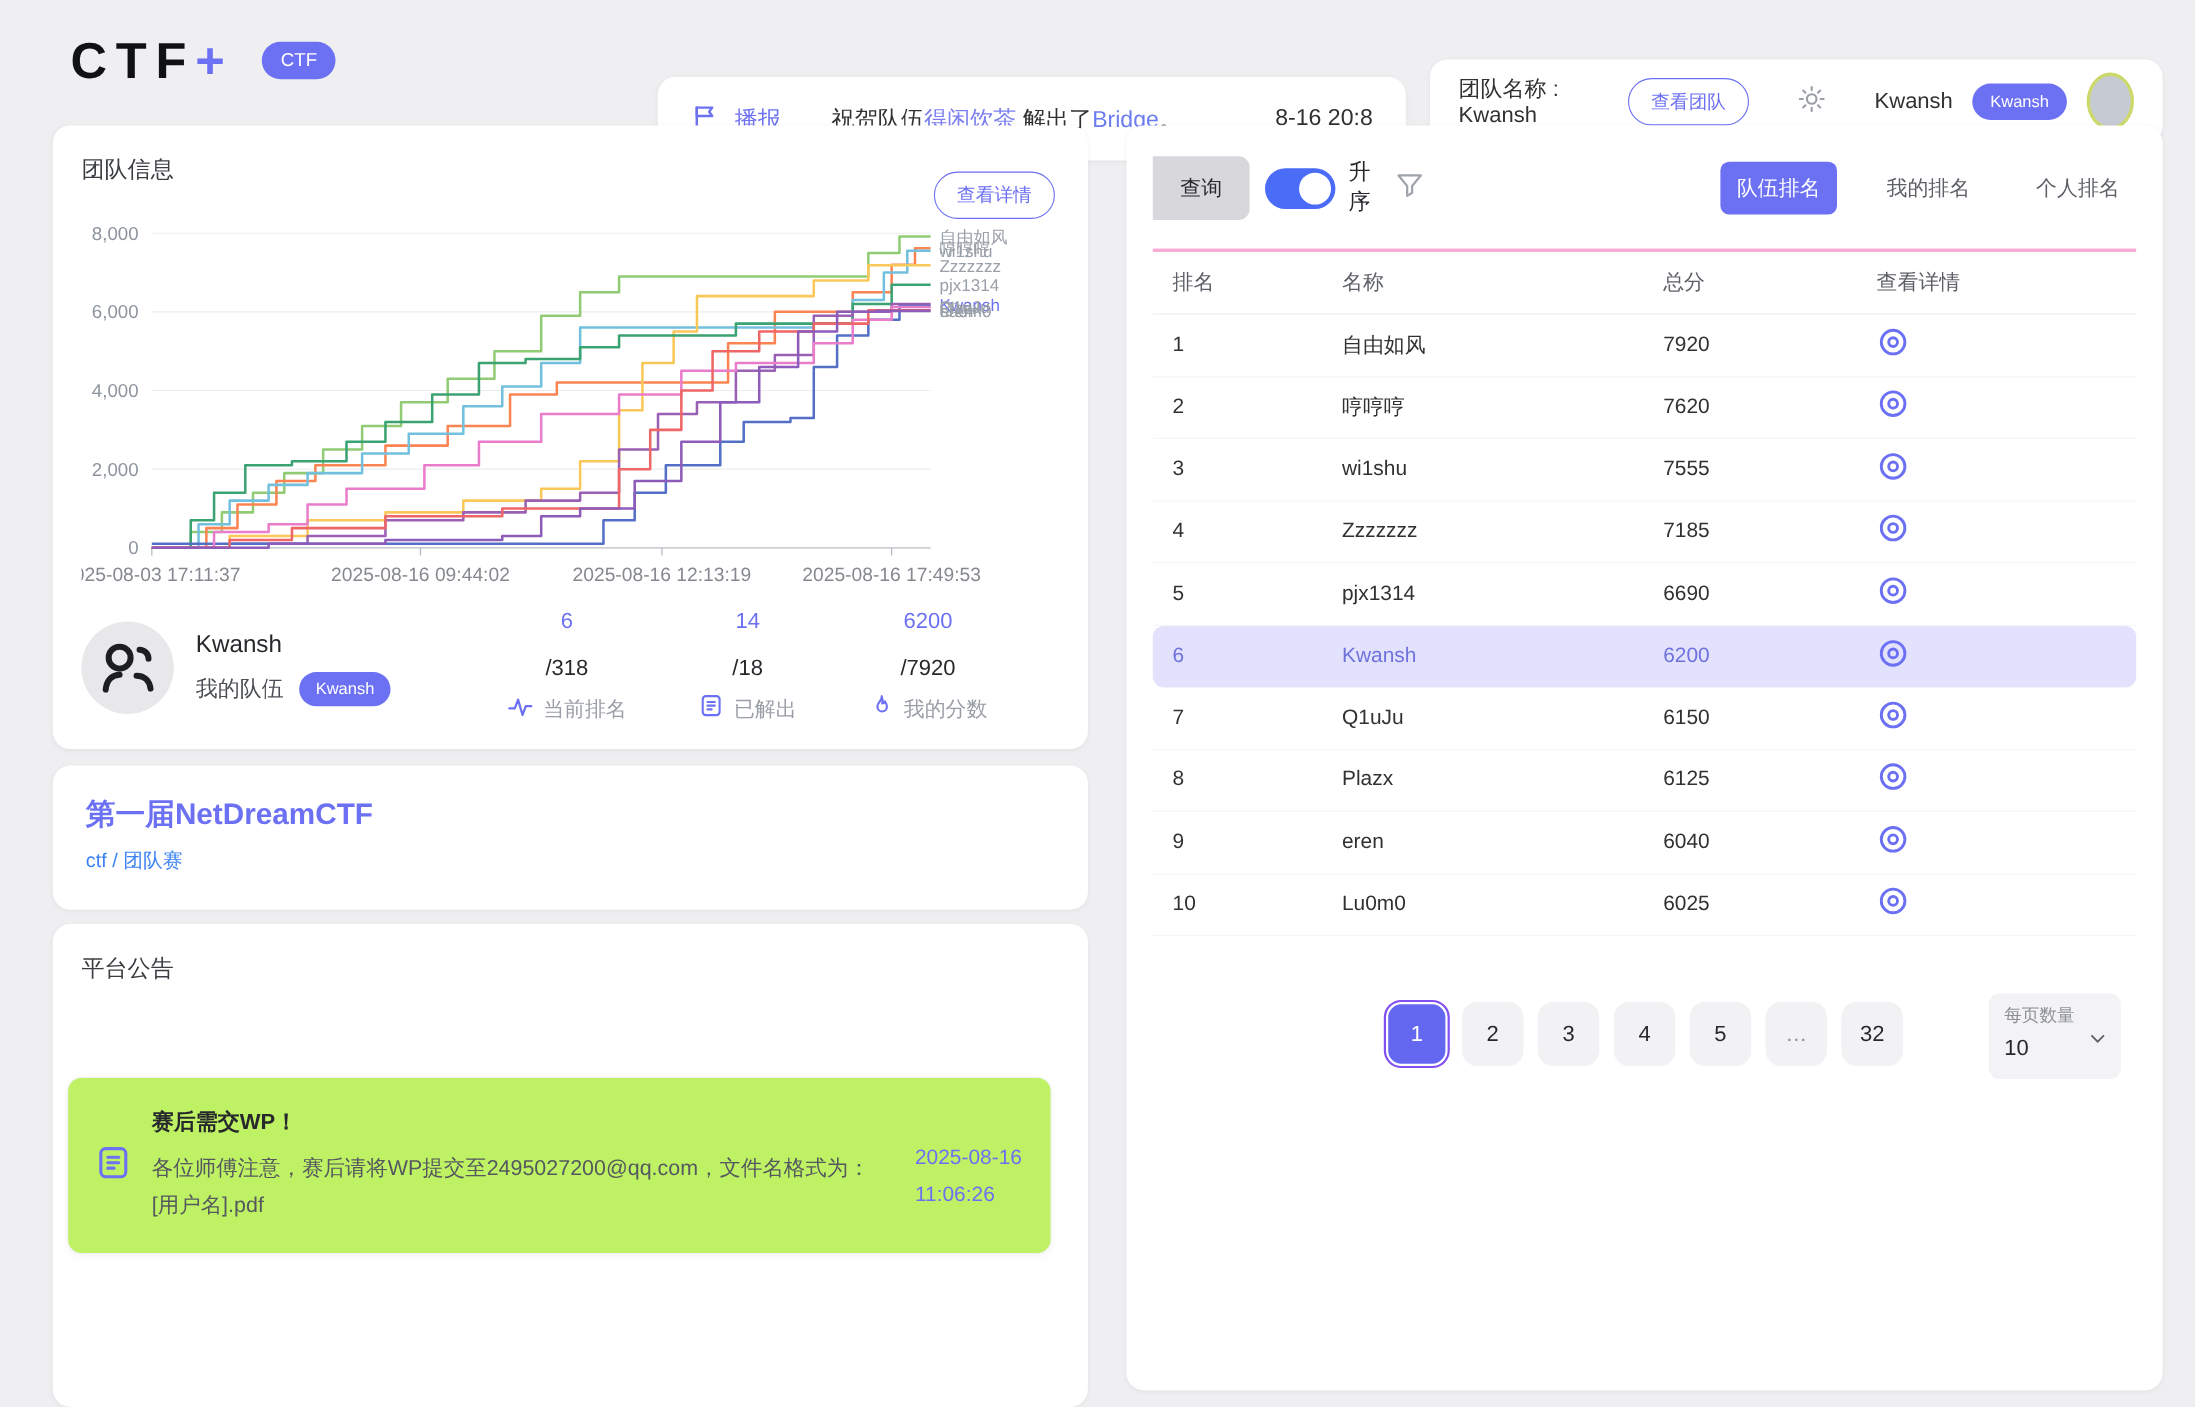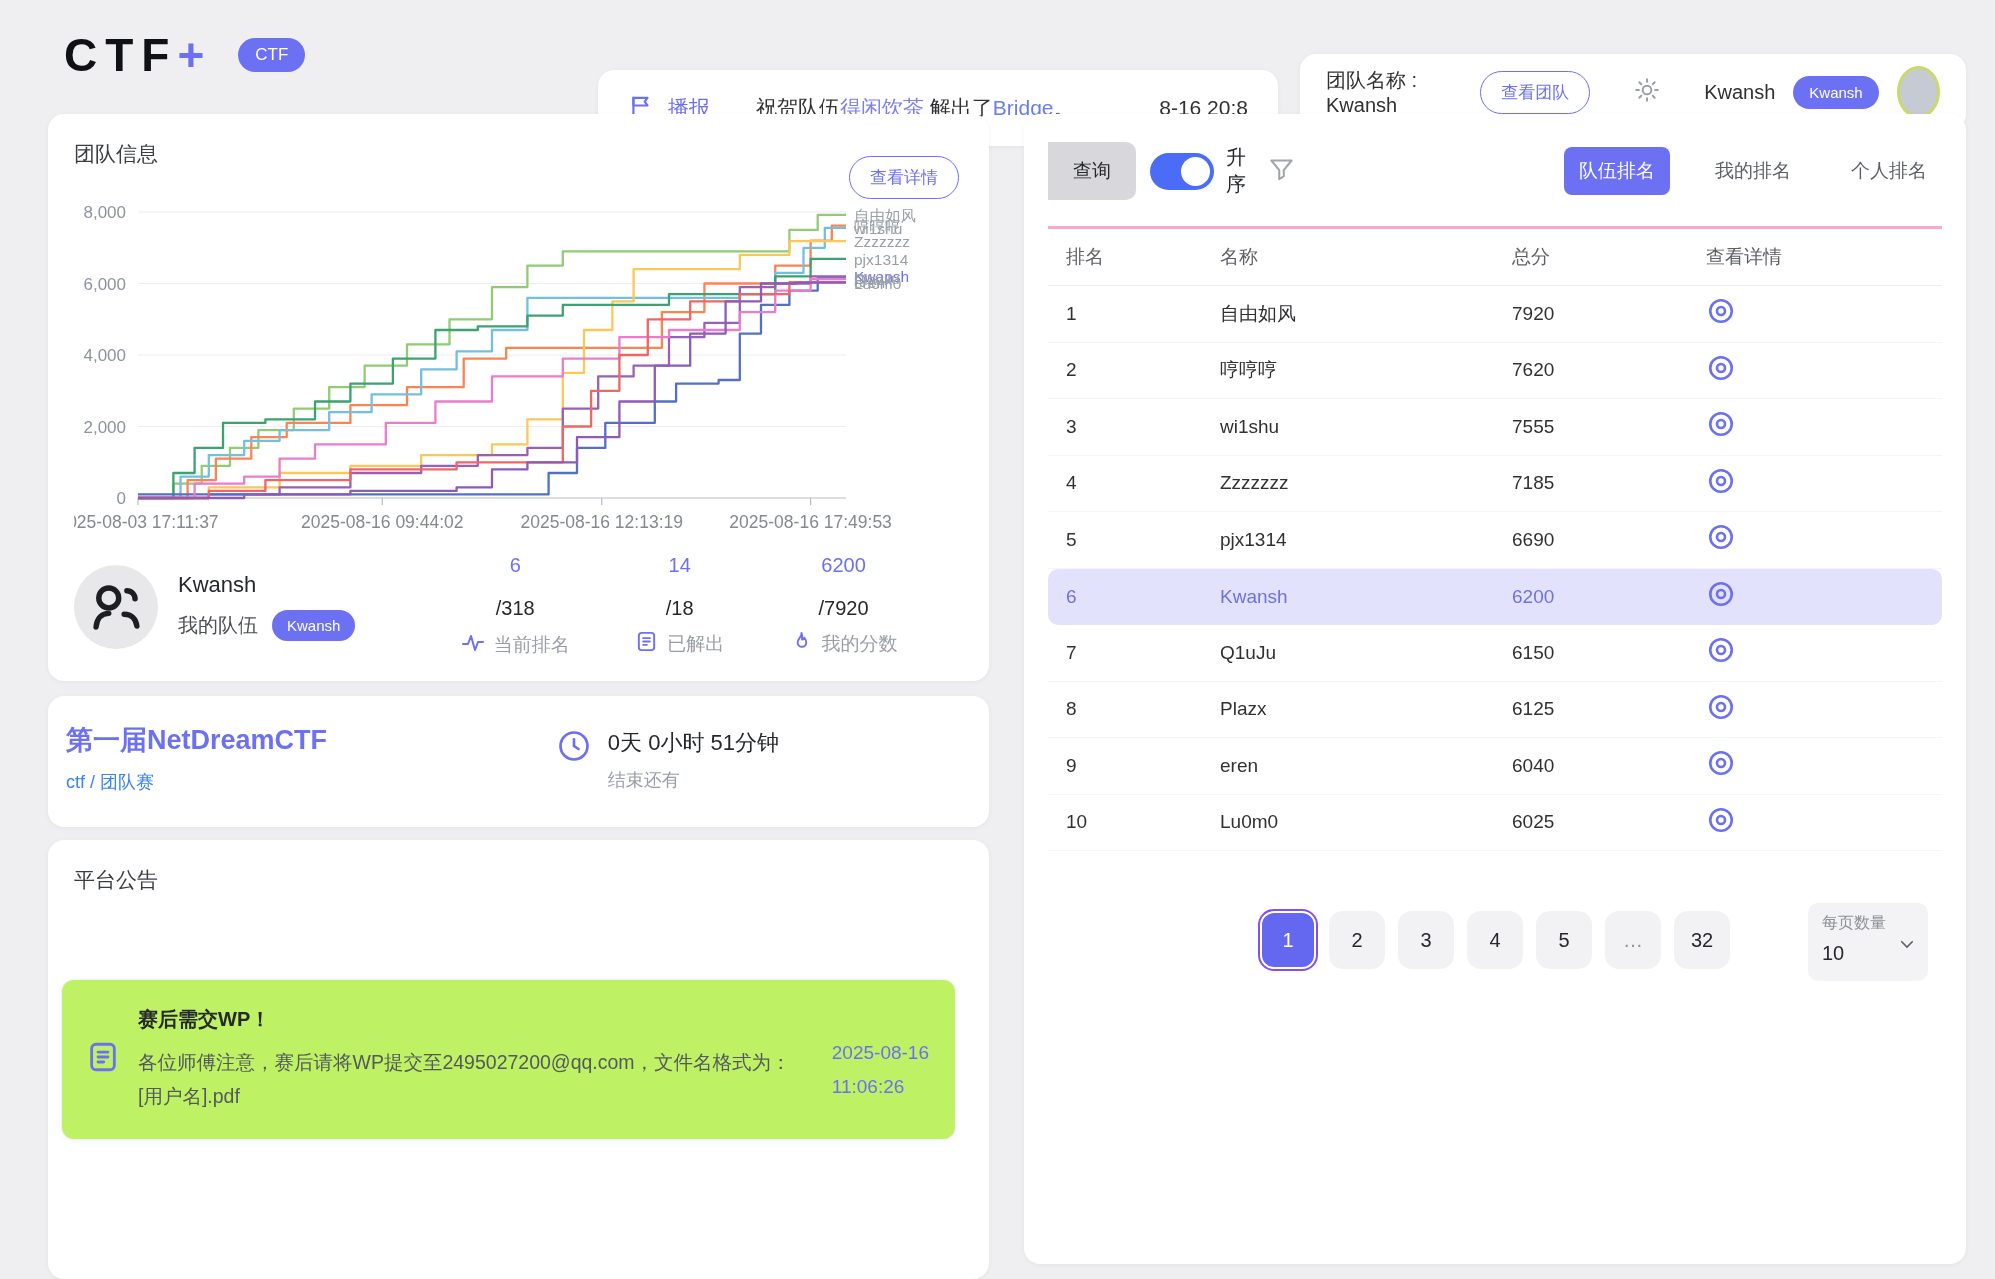--- a/index.html
+++ b/index.html
@@ -41,21 +41,21 @@
   .team-name { font-size:22px; color:#26282c; }
   .myteam-line { margin-top:12px; display:flex; align-items:center; gap:14px; font-size:20px; color:#4c4f55; }
   .myteam-badge { font-size:15px; padding:7px 15px; }
   .stats { flex:1; display:flex; justify-content:space-evenly; margin-left:40px; }
   .stat { text-align:center; }
   .stat-value { color:#6c70f2; font-size:20px; }
   .stat-total { color:#26282c; font-size:20px; margin-top:20px; }
   .stat-label { margin-top:10px; display:flex; align-items:center; gap:9px; color:#9a9ea6; font-size:19px; }
 
   
-  .event-card { left:48px; top:696px; width:941px; height:131px; padding:26px 18px; }
+  .event-card { left:48px; top:696px; width:941px; height:131px; padding:26px 30px; }
   .event-title { color:#6c70f2; font-size:27px; font-weight:600; }
   .event-sub { color:#3b82f6; font-size:18px; margin-top:12px; }
   .countdown { position:absolute; right:210px; top:32px; display:flex; gap:16px; }
   .cd-time { font-size:22px; color:#26282c; }
   .cd-label { font-size:18px; color:#9a9ea6; margin-top:10px; }
 
   
   .ann-card { left:48px; top:840px; width:941px; height:439px; padding:26px; }
   .ann-item { position:absolute; left:14px; top:140px; width:893px; background:#bef264; border-radius:12px;
               box-shadow:0 0 0 1px #f1f1f3, 0 2px 8px rgba(0,0,0,.05); padding:26px 26px 26px 24px; display:flex; gap:18px; }
@@ -228,32 +228,20 @@
           <span>我的分数</span>
         </div>
       </div>
     </div>
   </div>
 </div>
 
 <div class="card event-card">
   <div class="event-title">第一届NetDreamCTF</div>
   <div class="event-sub">ctf / 团队赛</div>
-  <div class="countdown">
-    <span>
-      <svg width="36" height="36" viewBox="0 0 24 24" fill="none" stroke="#6c70f2" stroke-width="1.8" stroke-linecap="round">
-          <circle cx="12" cy="12" r="9"></circle>
-          <path d="M12 7.5V12l3 2"></path>
-        </svg>
-    </span>
-    <span>
-      <div class="cd-time">0天 0小时 51分钟</div>
-      <div class="cd-label">结束还有</div>
-    </span>
-  </div>
 </div>
 
 <div class="card ann-card">
   <div class="card-title">平台公告</div>
   <div class="ann-item">
     <span style="margin-top:34px;">
       <svg width="34" height="34" viewBox="0 0 24 24" fill="none" stroke="#6c70f2" stroke-width="2" stroke-linecap="round">
           <rect x="4" y="3" width="16" height="18" rx="3"></rect>
           <path d="M8.5 8.5h7M8.5 12h7M8.5 15.5h4"></path>
         </svg>

